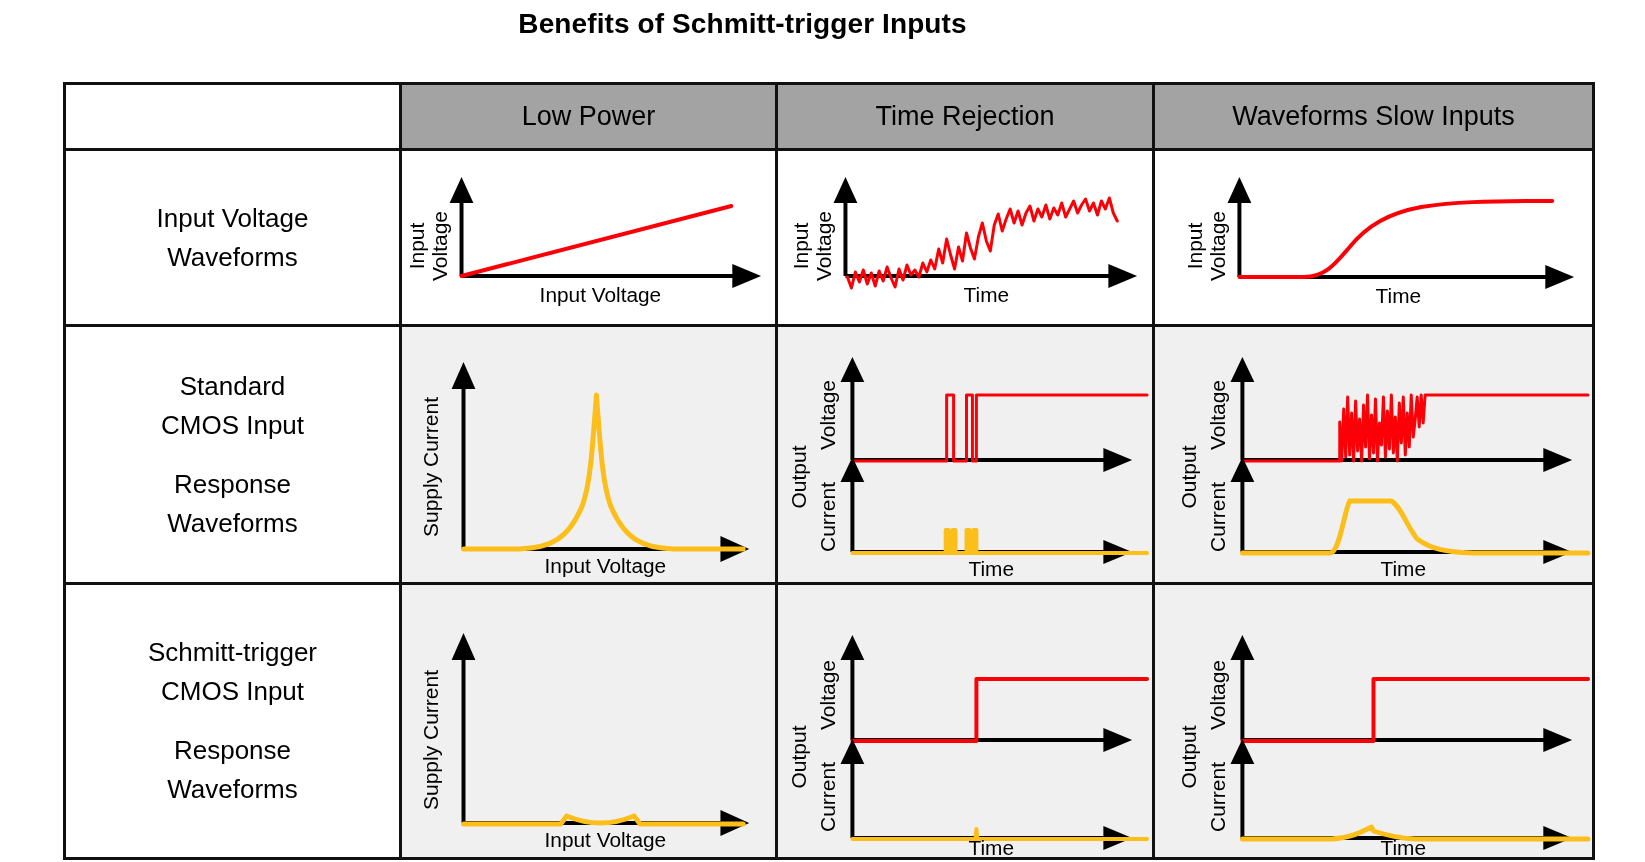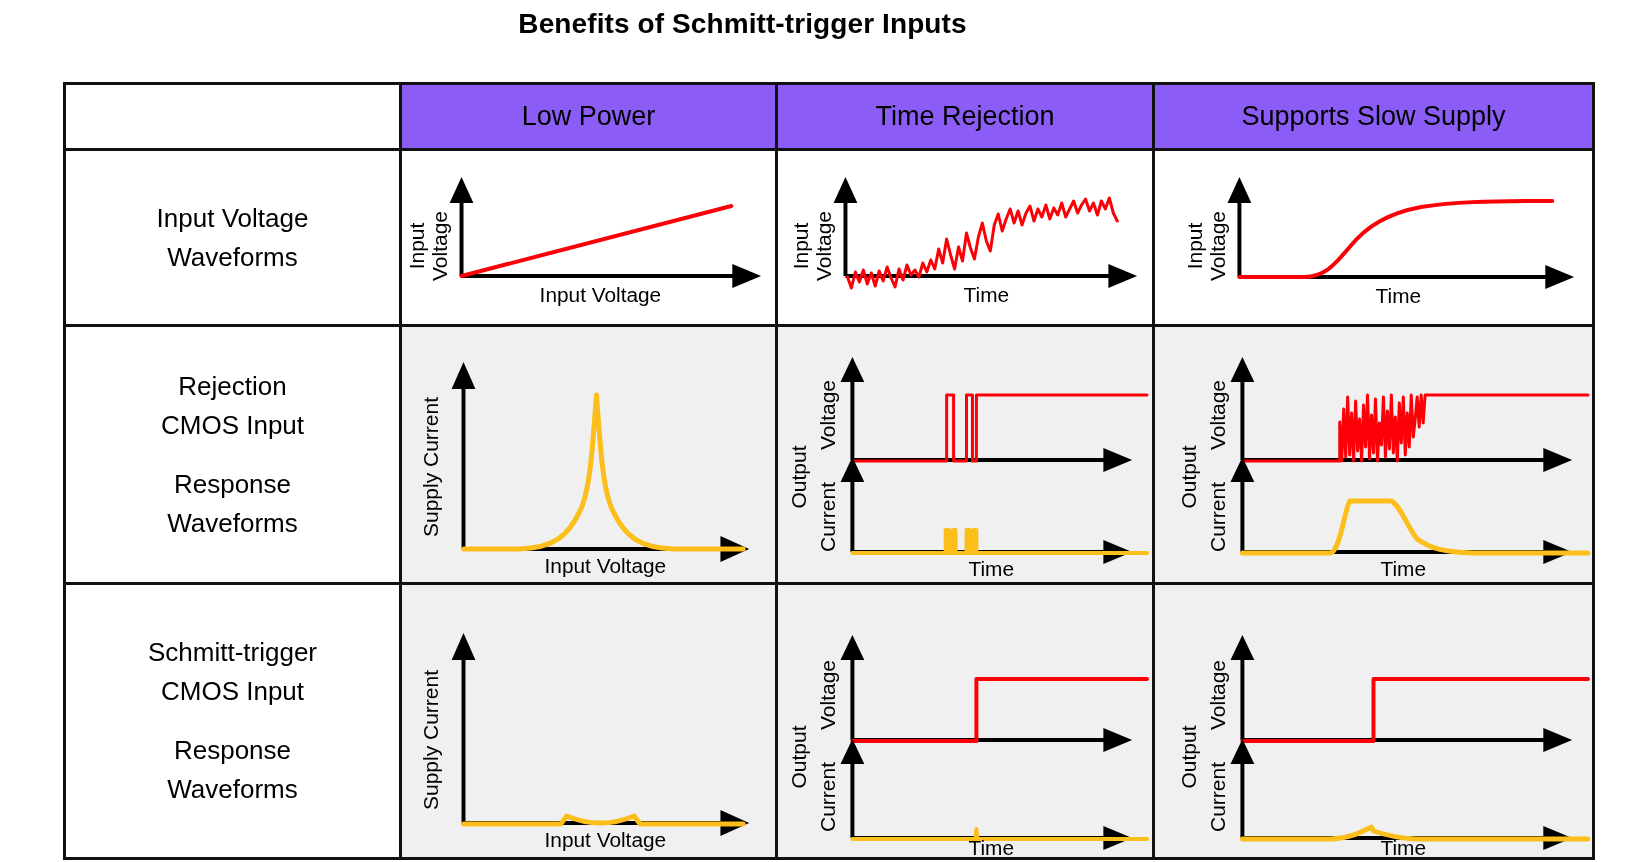--- a/index.html
+++ b/index.html
@@ -47,21 +47,21 @@
   .col-a { width: 376px; }
   .col-b { width: 377px; }
   .col-c { width: 440px; }
 
   thead th {
     height: 63px;
     font-size: 27px;
     font-weight: normal;
   }
   th.corner-cell { background: #ffffff; }
-  th.head-green { background: #8b5cf6; }
+  th.head-green { background: #a3a3a3; }
 
   tr.row-input td { height: 173px; }
   tr.row-std td   { height: 255px; }
   tr.row-st td    { height: 272px; }
 
   td.label-cell {
     background: #ffffff;
     font-size: 26px;
     line-height: 1.5;
     padding: 0 6px;
@@ -112,21 +112,21 @@
     <col class="col-corner">
       <col class="col-a">
       <col class="col-b">
       <col class="col-c">
   </colgroup>
   <thead>
     <tr>
       <th class="corner-cell"></th>
       <th class="head-green">Low Power</th>
       <th class="head-green">Time Rejection</th>
-      <th class="head-green">Supports Slow Supply</th>
+      <th class="head-green">Waveforms Slow Inputs</th>
     </tr>
   </thead>
   <tbody>
 
   <tr class="row-input">
     <td class="label-cell">
       <span>Input Voltage</span><br>
       <span>Waveforms</span>
     </td>
 
@@ -179,21 +179,21 @@
           <text class="ax-text" x="245" y="152" text-anchor="middle">Time</text>
           <text class="ax-text-v" x="47" y="95" text-anchor="middle" transform="rotate(-90 47 95)">Input</text>
           <text class="ax-text-v" x="70" y="95" text-anchor="middle" transform="rotate(-90 70 95)">Voltage</text>
         </svg>
       </span>
     </td>
   </tr>
 
   <tr class="row-std">
     <td class="label-cell">
-      <span>Rejection</span><br>
+      <span>Standard</span><br>
       <span>CMOS Input</span>
       <span class="label-gap"></span>
       <span>Response</span><br>
       <span>Waveforms</span>
     </td>
 
     <td class="plot-cell shaded">
       <span class="plot-wrap">
         <svg viewBox="0 0 376 255" preserveAspectRatio="none">
           <line class="axis" x1="62" y1="222" x2="328" y2="222"></line>

